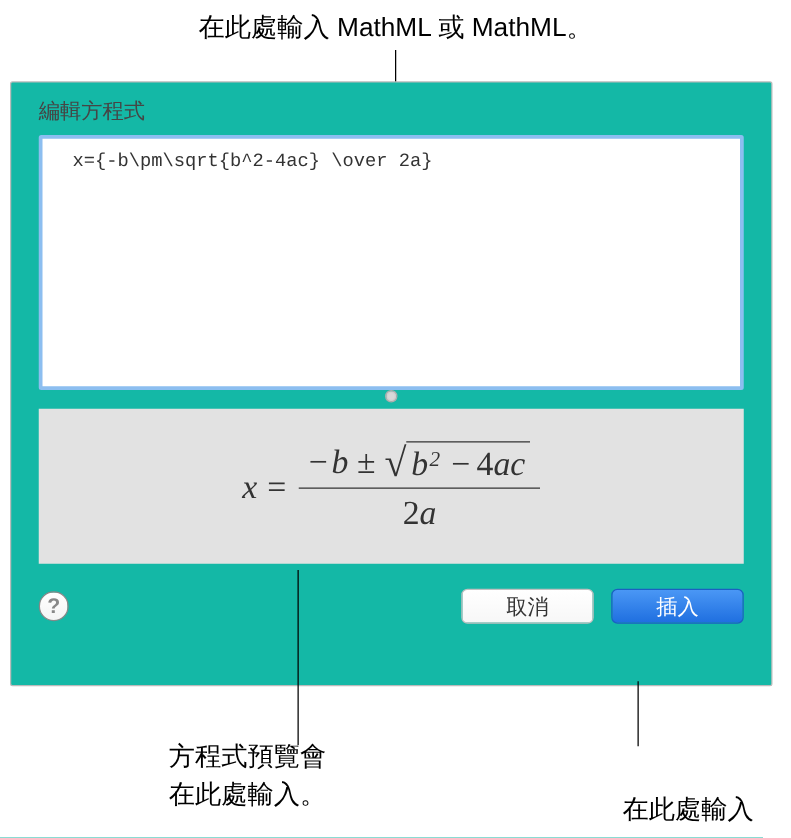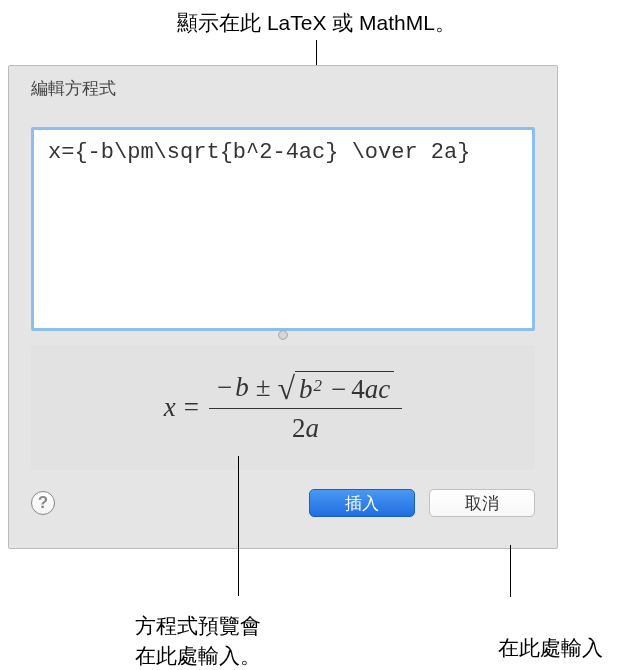--- a/index.html
+++ b/index.html
@@ -20,21 +20,21 @@
       color: #000;
       text-align: center;
       line-height: 1.4;
     }
     .annotation-top {
       top: 8px;
       left: 50%;
       transform: translateX(-50%);
     }
     .annotation-bottom-left {
-      bottom: 0;
+      bottom: 20px;
       left: 135px;
     }
     .annotation-bottom-right {
       bottom: 8px;
       right: 30px;
     }
     .leader-line {
       position: absolute;
       background: #000;
       width: 1px;
@@ -51,45 +51,44 @@
     }
     .leader-bottom-right {
       top: 545px;
       left: 510px;
       height: 52px;
     }
     .dialog {
       position: absolute;
       top: 65px;
       left: 8px;
-      width: 550px;
+      width: 610px;
       height: 484px;
-      background: #e5e5e5;
+      background: #14b8a6;
       border: 1px solid #bbb;
       border-radius: 2px;
       padding: 11px 22px 18px 22px;
     }
     .dialog-title {
       font-size: 17px;
       color: #454545;
       margin-bottom: 8px;
     }
     .input-area {
       width: 100%;
       height: 204px;
       background: #fff;
       border: 3px solid #8cbef0;
       border-radius: 2px;
-      padding: 10px 14px;
+      padding: 10px 24px;
       font-family: "Courier New", monospace;
-      font-size: 22px;
+      font-size: 15px;
       color: #333;
       resize: none;
       outline: none;
-      margin-top: 19px;
     }
     .resize-handle {
       width: 10px;
       height: 10px;
       background: radial-gradient(circle, #d8d8d8 40%, #bcbcbc 100%);
       border: 1px solid #aeaeae;
       border-radius: 50%;
       margin: -5px auto 0 auto;
       position: relative;
       z-index: 2;
@@ -212,21 +211,21 @@
     }
     .btn-insert {
       background: linear-gradient(#4a97f5,#1f6fe0);
       color: #fff;
       border: 1px solid #1b5fc2;
     }
   </style>
 </head>
 <body>
 
-<div class="annotation annotation-top">顯示在此 LaTeX 或 MathML。</div>
+<div class="annotation annotation-top">在此處輸入 MathML 或 MathML。</div>
 <div class="leader-line leader-top"></div>
 
 <div class="dialog">
   <div class="dialog-title">編輯方程式</div>
 
   <textarea class="input-area" style="">x={-b\pm\sqrt{b^2-4ac} \over 2a}</textarea>
   <div class="resize-handle"></div>
 
   <div class="preview-area">
     <div class="equation">
@@ -252,22 +251,22 @@
         <span class="denominator">
           <span class="num">2</span><span>a</span>
         </span>
       </span>
     </div>
   </div>
 
   <div class="button-row">
     <div class="help-icon">?</div>
     <div class="spacer"></div>
+    <button class="btn btn-cancel">取消</button>
     <button class="btn btn-insert">插入</button>
-    <button class="btn btn-cancel">取消</button>
   </div>
 </div>
 
 <div class="leader-line leader-bottom-left"></div>
 <div class="annotation annotation-bottom-left">
   <span>方程式預覽會</span><br>
   <span>在此處輸入。</span>
 </div>
 
 <div class="leader-line leader-bottom-right"></div>

